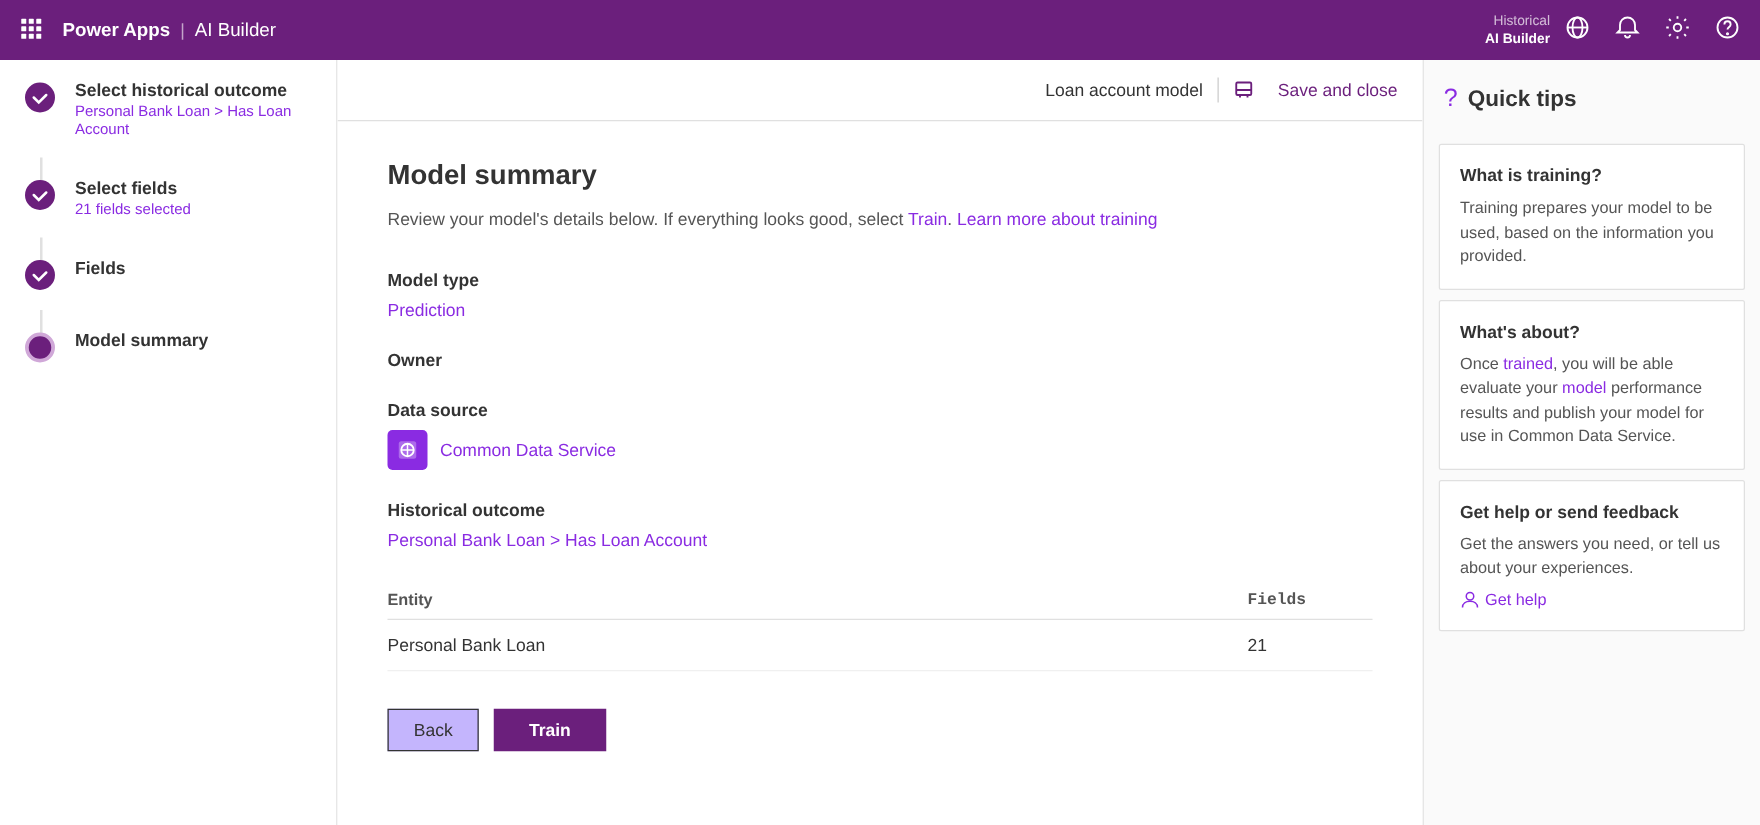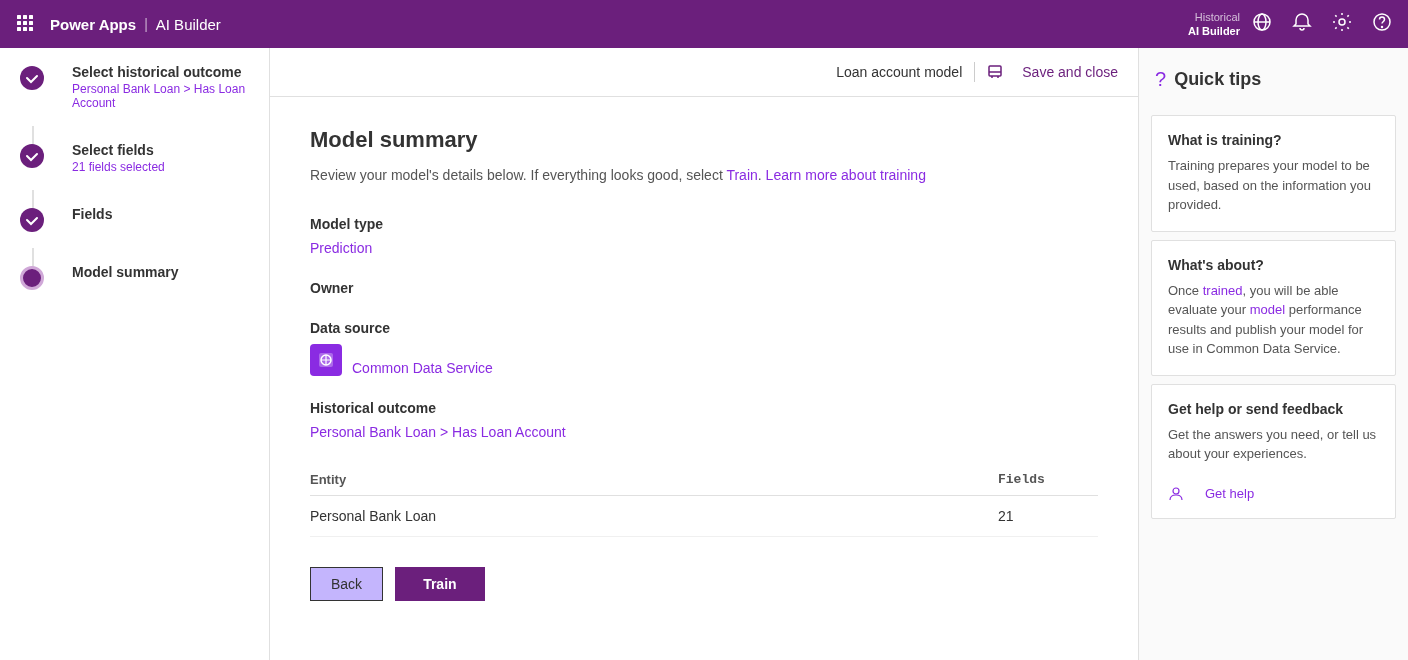--- a/index.html
+++ b/index.html
@@ -36,21 +36,21 @@
       width: 270px;
       background: white;
       border-right: 1px solid #e0e0e0;
       padding: 0;
       flex-shrink: 0;
     }
     .sidebar-item {
       padding: 16px 20px;
       display: flex;
       align-items: flex-start;
-      gap: 28px;
+      gap: 16px;
       position: relative;
     }
     .sidebar-item:not(:last-child)::after {
       content: '';
       position: absolute;
       left: 32px;
       bottom: -20px;
       width: 2px;
       height: 20px;
       background: #e0e0e0;
@@ -106,21 +106,21 @@
       font-weight: 600;
       color: #333;
       margin-bottom: 12px;
     }
     .intro-text { font-size: 14px; color: #555; margin-bottom: 30px; line-height: 1.5; }
     .intro-link { color: #8a2be2; text-decoration: none; }
     .field-group { margin-bottom: 24px; }
     .field-label { font-size: 14px; font-weight: 600; color: #333; margin-bottom: 8px; }
     .field-value { font-size: 14px; color: #8a2be2; }
     .field-value-plain { font-size: 14px; color: #333; }
-    .datasource-row { display: flex; align-items: flex-end; gap: 10px; }
+    .datasource-row { display: flex; align-items: center; gap: 10px; }
     .datasource-icon {
       width: 32px;
       height: 32px;
       background: #8a2be2;
       border-radius: 4px;
       display: flex;
       align-items: center;
       justify-content: center;
       color: white;
       font-size: 16px;
@@ -169,21 +169,21 @@
     .tips-title { font-size: 18px; font-weight: 600; color: #333; }
     .tip-card {
       background: white;
       border: 1px solid #e0e0e0;
       margin: 8px 12px;
       padding: 16px;
       border-radius: 2px;
     }
     .tip-card-title { font-size: 14px; font-weight: 600; color: #333; margin-bottom: 8px; }
     .tip-card-text { font-size: 13px; color: #555; line-height: 1.5; }
-    .tip-card-link { color: #8a2be2; text-decoration: none; display: flex; align-items: center; gap: 21px; margin-top: 22px; font-size: 13px; cursor: pointer; }
+    .tip-card-link { color: #8a2be2; text-decoration: none; display: flex; align-items: center; gap: 4px; margin-top: 8px; font-size: 13px; cursor: pointer; }
     .tip-link-color { color: #8a2be2; }
   </style>
 </head>
 <body>
 
 <nav class="topnav">
   <span class="topnav-grid-icon">
     <svg width="18" height="18" viewBox="0 0 18 18" fill="white">
       <rect x="1" y="1" width="4" height="4" rx="0.5"></rect>
       <rect x="7" y="1" width="4" height="4" rx="0.5"></rect>

